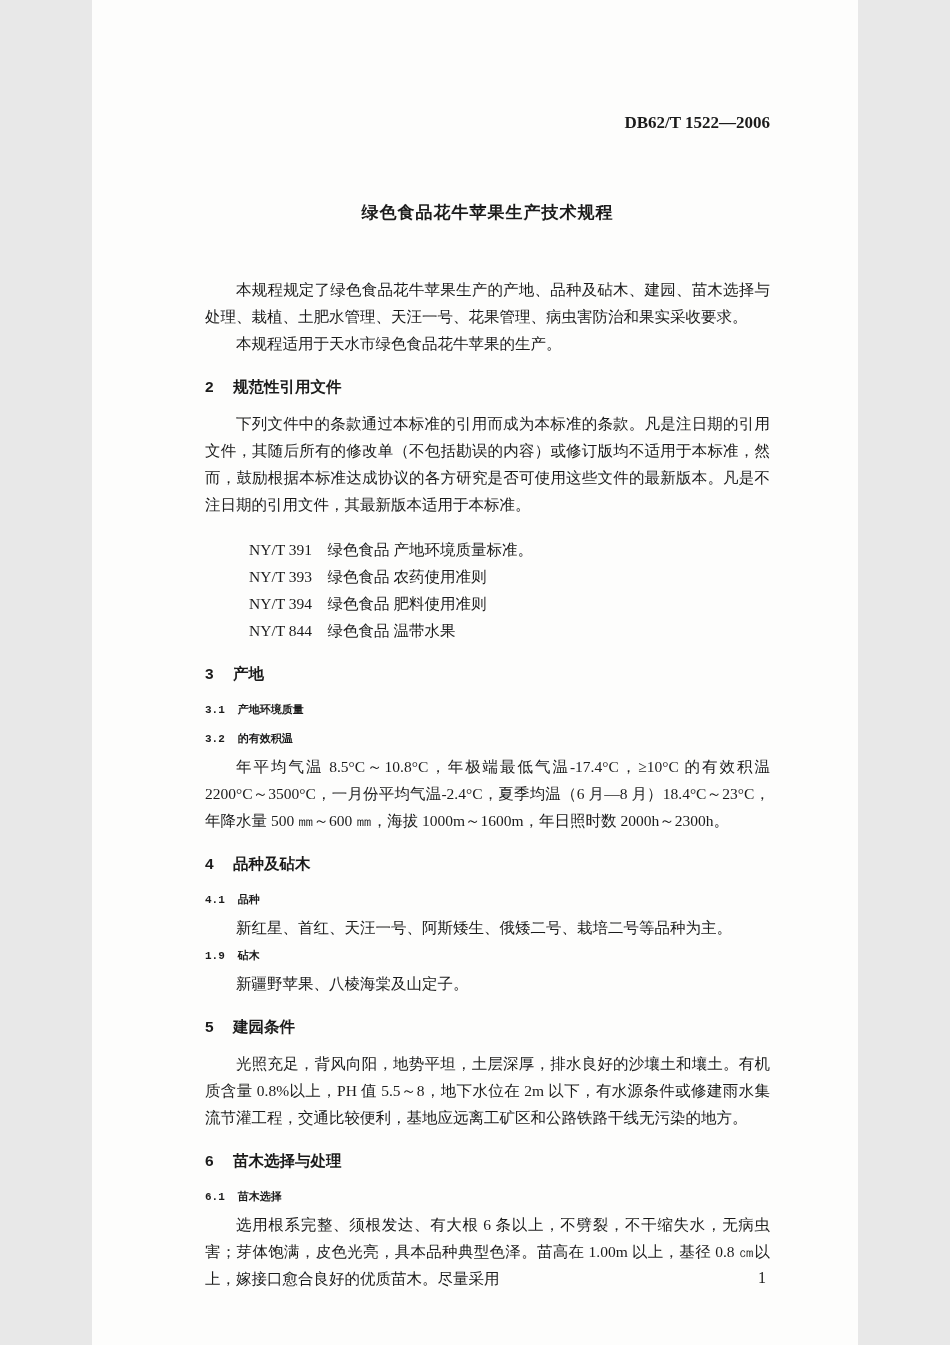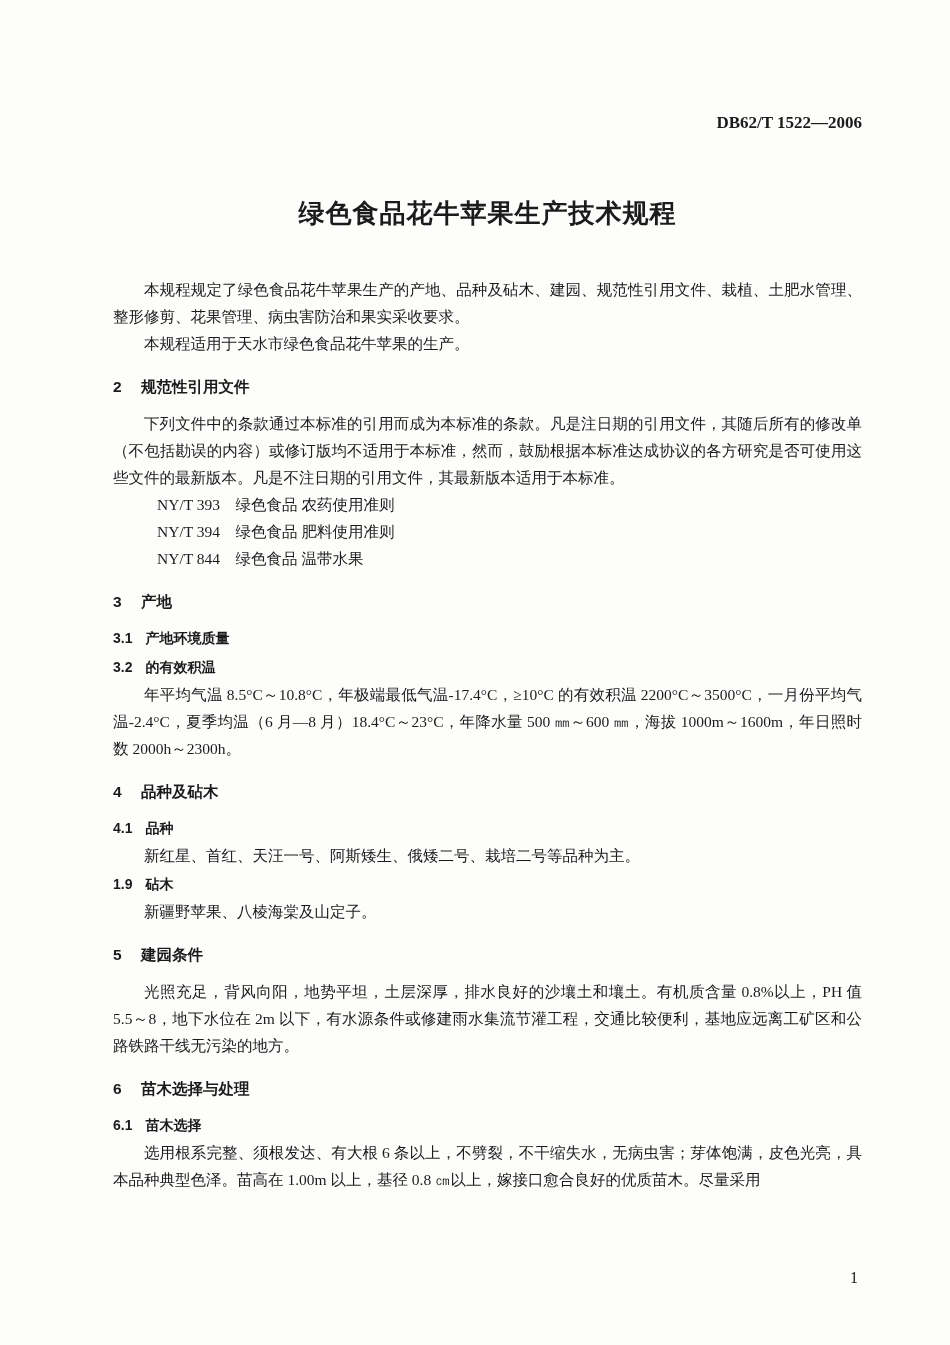--- a/index.html
+++ b/index.html
@@ -2,64 +2,64 @@
 <html><head>
 <meta charset="utf-8">
 <style>
   html, body {
     margin: 0;
     padding: 0;
     background: #e8e8e8;
   }
   .page {
     position: relative;
-    width: 950px;
+    width: 766px;
     height: 1345px;
     margin: 0 auto;
     background: #fdfdfc;
     box-sizing: border-box;
     padding: 112px 88px 9px 113px;
     color: #1b1b1b;
     font-family: "Liberation Serif", "DejaVu Serif", serif;
     overflow: hidden;
   }
   .doc-number {
     text-align: right;
     font-size: 17px;
     line-height: 22px;
     font-weight: bold;
   }
   .doc-title {
     text-align: center;
     font-family: "Liberation Sans", "DejaVu Sans", sans-serif;
     font-weight: bold;
-    font-size: 26px;
+    font-size: 17px;
     letter-spacing: 1px;
     margin: 62px 0 46px 0;
     line-height: 34px;
   }
   .doc-body {
     font-size: 15.5px;
     line-height: 27px;
   }
   .blk { margin: 0; }
   .p {
     text-indent: 2em;
     text-align: justify;
   }
   .h1 {
     font-family: "Liberation Sans", "DejaVu Sans", sans-serif;
     font-weight: bold;
     font-size: 15.5px;
     margin: 16px 0 10px 0;
   }
   .h2 {
-    font-family: Liberation Sans, sans-serif;
+    font-family: Liberation Mono, monospace;
     font-weight: bold;
-    font-size: 14px;
+    font-size: 11px;
     margin: 2px 0 0 0;
   }
   .hnum {
     display: inline-block;
     min-width: 15px;
     margin-right: 13px;
   }
   .ref {
     margin-left: 44px;
   }
@@ -75,24 +75,25 @@
 </style>
 </head>
 <body>
 
 <div class="page">
   <div class="doc-number">DB62/T 1522—2006</div>
 
   <div class="doc-title">绿色食品花牛苹果生产技术规程</div>
 
   <div class="doc-body" id="doc-body">
-      <div class="blk p">本规程规定了绿色食品花牛苹果生产的产地、品种及砧木、建园、规范性引用文件、栽植、土肥水管理、整形修剪、花果管理、病虫害防治和果实采收要求。</div>
+      <div class="blk p">本规程规定了绿色食品花牛苹果生产的产地、品种及砧木、建园、苗木选择与处理、栽植、土肥水管理、天汪一号、花果管理、病虫害防治和果实采收要求。</div>
       <div class="blk p">本规程适用于天水市绿色食品花牛苹果的生产。</div>
       <div class="blk h1"><span class="hnum">2</span><span>规范性引用文件</span></div>
       <div class="blk p">下列文件中的条款通过本标准的引用而成为本标准的条款。凡是注日期的引用文件，其随后所有的修改单（不包括勘误的内容）或修订版均不适用于本标准，然而，鼓励根据本标准达成协议的各方研究是否可使用这些文件的最新版本。凡是不注日期的引用文件，其最新版本适用于本标准。</div>
+      <div class="blk ref first-ref">NY/T 391　绿色食品 产地环境质量标准。</div>
       <div class="blk ref">NY/T 393　绿色食品 农药使用准则</div>
       <div class="blk ref">NY/T 394　绿色食品 肥料使用准则</div>
       <div class="blk ref">NY/T 844　绿色食品 温带水果</div>
       <div class="blk h1"><span class="hnum">3</span><span>产地</span></div>
       <div class="blk h2"><span class="hnum">3.1</span><span>产地环境质量</span></div>
       <div class="blk h2"><span class="hnum">3.2</span><span>的有效积温</span></div>
       <div class="blk p">年平均气温 8.5°C～10.8°C，年极端最低气温-17.4°C，≥10°C 的有效积温 2200°C～3500°C，一月份平均气温-2.4°C，夏季均温（6 月—8 月）18.4°C～23°C，年降水量 500 ㎜～600 ㎜，海拔 1000m～1600m，年日照时数 2000h～2300h。</div>
       <div class="blk h1"><span class="hnum">4</span><span>品种及砧木</span></div>
       <div class="blk h2"><span class="hnum">4.1</span><span>品种</span></div>
       <div class="blk p">新红星、首红、天汪一号、阿斯矮生、俄矮二号、栽培二号等品种为主。</div>

